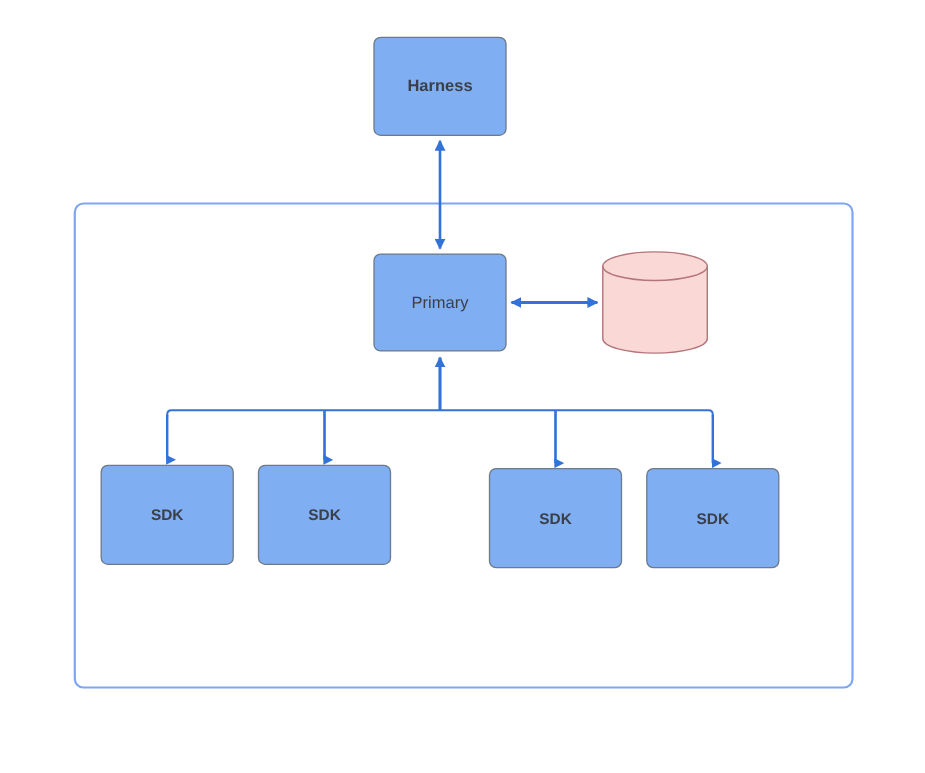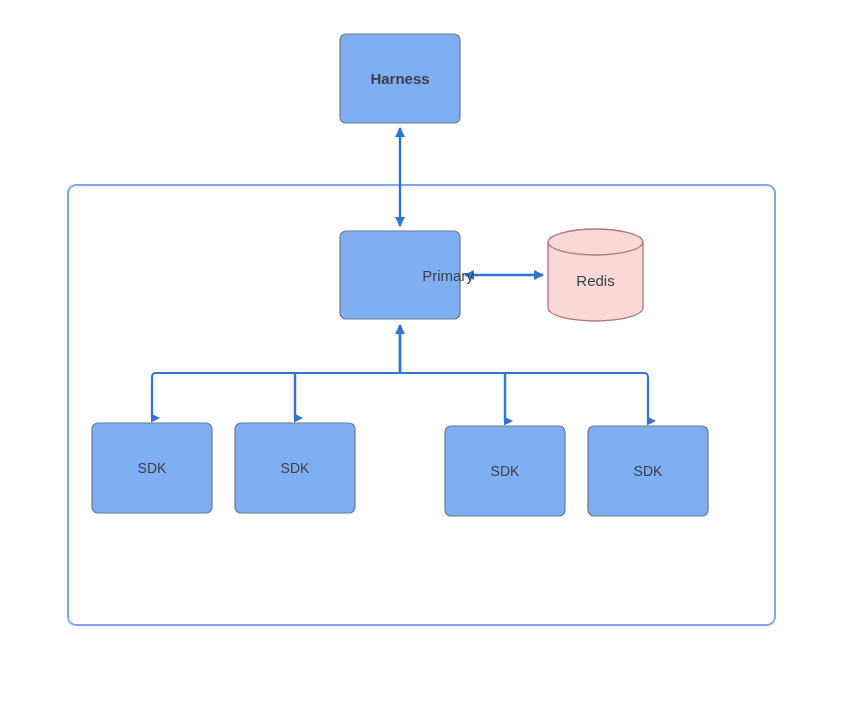--- a/index.html
+++ b/index.html
@@ -37,28 +37,28 @@
     text-align: left;
     pointer-events: none;
     white-space: nowrap;
   }
   .lbl-harness {
     left: 340px; top: 34px; width: 120px; height: 89px;
     font-size: 15px; font-weight: bold;
   }
   .lbl-primary {
     left: 340px; top: 231px; width: 120px; height: 88px;
-    font-size: 15px; font-weight: normal; margin-left: 48px;
+    font-size: 15px; font-weight: normal;
   }
   .lbl-redis {
     left: 548px; top: 240px; width: 95px; height: 80px;
     font-size: 15px; font-weight: normal;
   }
   .lbl-sdk {
-    font-size: 14px; font-weight: normal;
+    font-size: 14px; font-weight: bold;
   }
   .lbl-sdk-1 { left: 92px;  top: 423px; width: 120px; height: 90px; }
   .lbl-sdk-2 { left: 235px; top: 423px; width: 120px; height: 90px; }
   .lbl-sdk-3 { left: 445px; top: 426px; width: 120px; height: 90px; }
   .lbl-sdk-4 { left: 588px; top: 426px; width: 120px; height: 90px; }
   .lbl-cloud {
     left: 67px; top: 558px; width: 653px; height: 45px;
     font-size: 26px; font-weight: bold; color: #3b3f46;
   }
 </style>
@@ -110,21 +110,20 @@
     <rect x="92" y="423" width="120" height="90" rx="6" ry="6" fill="#80aef2" stroke="#6c7a89" stroke-width="1.2"></rect>
     <rect x="235" y="423" width="120" height="90" rx="6" ry="6" fill="#80aef2" stroke="#6c7a89" stroke-width="1.2"></rect>
     <rect x="445" y="426" width="120" height="90" rx="6" ry="6" fill="#80aef2" stroke="#6c7a89" stroke-width="1.2"></rect>
     <rect x="588" y="426" width="120" height="90" rx="6" ry="6" fill="#80aef2" stroke="#6c7a89" stroke-width="1.2"></rect>
   </svg>
 
   <div class="node-label lbl-harness">Harness</div>
 
   <div class="node-label lbl-primary">Primary</div>
 
-  <div class="node-label lbl-redis">Redis</div>
 
   <div class="node-label lbl-sdk lbl-sdk-1">SDK</div>
   <div class="node-label lbl-sdk lbl-sdk-2">SDK</div>
   <div class="node-label lbl-sdk lbl-sdk-3">SDK</div>
   <div class="node-label lbl-sdk lbl-sdk-4">SDK</div>
 
 
 </div>
 
 </body></html>

